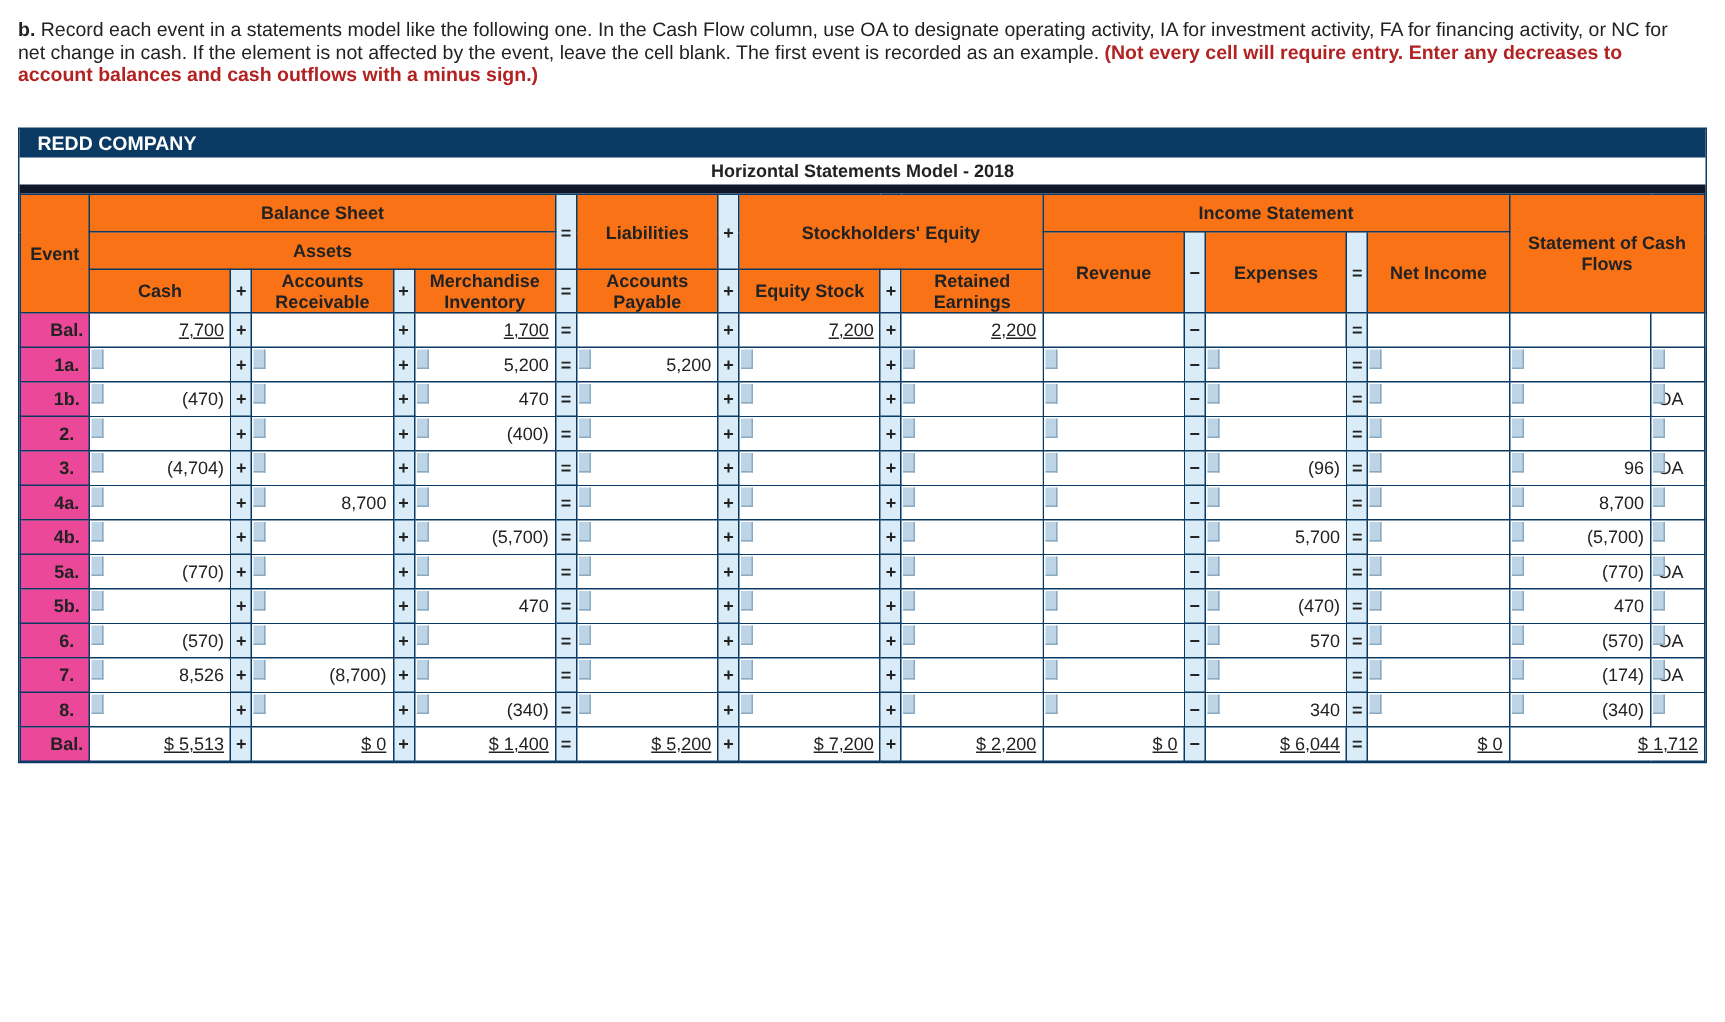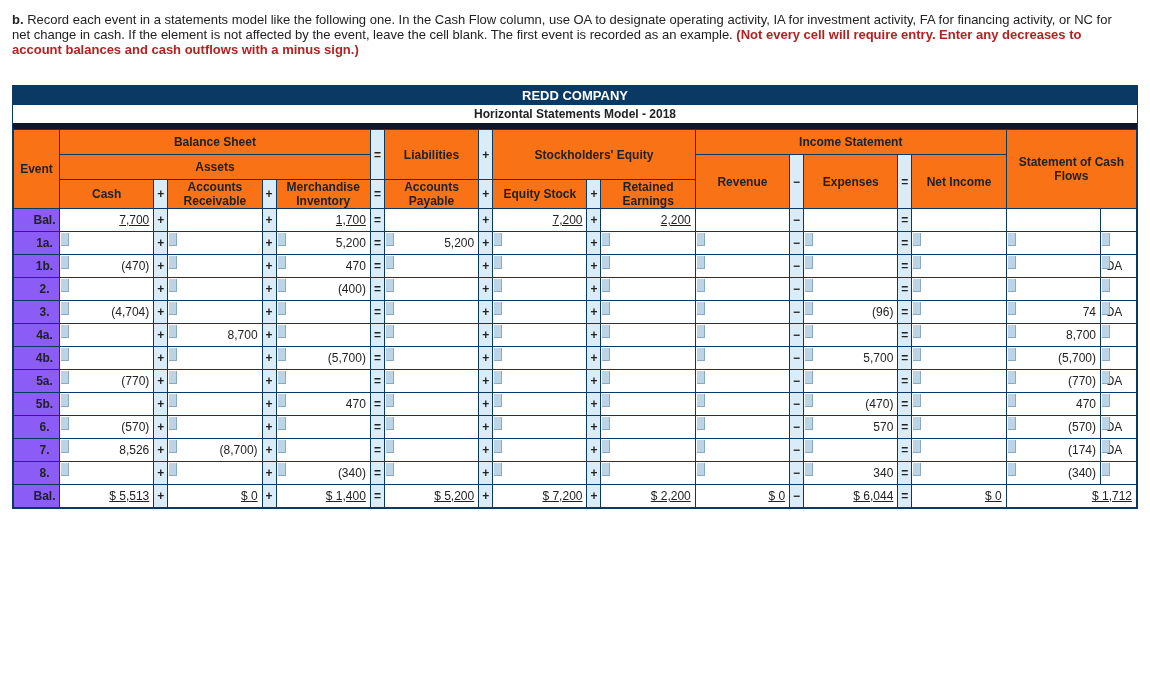--- a/index.html
+++ b/index.html
@@ -1,33 +1,33 @@
 <!DOCTYPE html>
 <html><head>
 <meta charset="utf-8">
 <style>
   body { font-family: Arial, Helvetica, sans-serif; font-size: 13px; margin: 12px; color: #222; }
   .instr { max-width: 1120px; margin-bottom: 28px; }
   .instr b.bold { font-weight: bold; }
   .instr .red { color: #b22222; font-weight: bold; }
 
   .model { border: 1px solid #0a3a63; }
-  .titlebar { background: #0a3a63; color: #fff; text-align: center; font-weight: bold; padding: 2px 12px; font-size: 13px; }
+  .titlebar { background: #0a3a63; color: #fff; text-align: left; font-weight: bold; padding: 2px 12px; font-size: 13px; }
   .subtitle { text-align: center; font-weight: bold; padding: 2px 0; font-size: 12px; border-bottom: 6px solid #0f172a; }
 
   table { border-collapse: collapse; width: 100%; table-layout: fixed; }
   th, td { border: 1px solid #0a3a63; padding: 0; font-size: 12px; }
   th { background: #f97316; font-weight: bold; text-align: center; height: 24px; }
   td { background: #fff; height: 22px; text-align: center; }
 
   col.op    { width: 14px; }
   col.flow  { width: 36px; }
 
   .op { background: #d9ecf7; font-weight: bold; }
-  .lab { text-align: center; padding-left: 16px; background:#8b5cf6; font-weight:bold;}
+  .lab { text-align: center; padding-left: 16px; background:#ec4899; font-weight:bold;}
   .numcell { position: relative; }
   .notch { position: absolute; top: 1px; left: 1px; width: 7px; height: 12px; background: #bcd4e6; border-right: 1px solid #8aaac1; border-bottom: 1px solid #8aaac1; }
   .val { display: block; text-align: right; padding-right: 4px; padding-left: 10px; line-height: 20px; }
   .textval { display:block; text-align:left; padding-left:4px; line-height:20px;}
   .plaincell { text-align:right; padding-right:4px;text-decoration:underline;}
   .plaincell-l { text-align:left; padding-left:4px;}
 </style>
 </head>
 <body>
 
@@ -320,21 +320,21 @@
             <span class="notch"></span>
             <span class="val">(96)</span>
           </td>
           <td class="op">=</td>
           <td class="numcell">
             <span class="notch"></span>
             <span class="val"></span>
           </td>
           <td class="numcell">
             <span class="notch"></span>
-            <span class="val">74</span>
+            <span class="val">96</span>
           </td>
           <td class="numcell">
             <span class="notch"></span>
             <span class="textval">OA</span>
           </td>
         </tr>
         <tr>
           <td class="lab">4a.</td>
           <td class="numcell">
             <span class="notch"></span>

